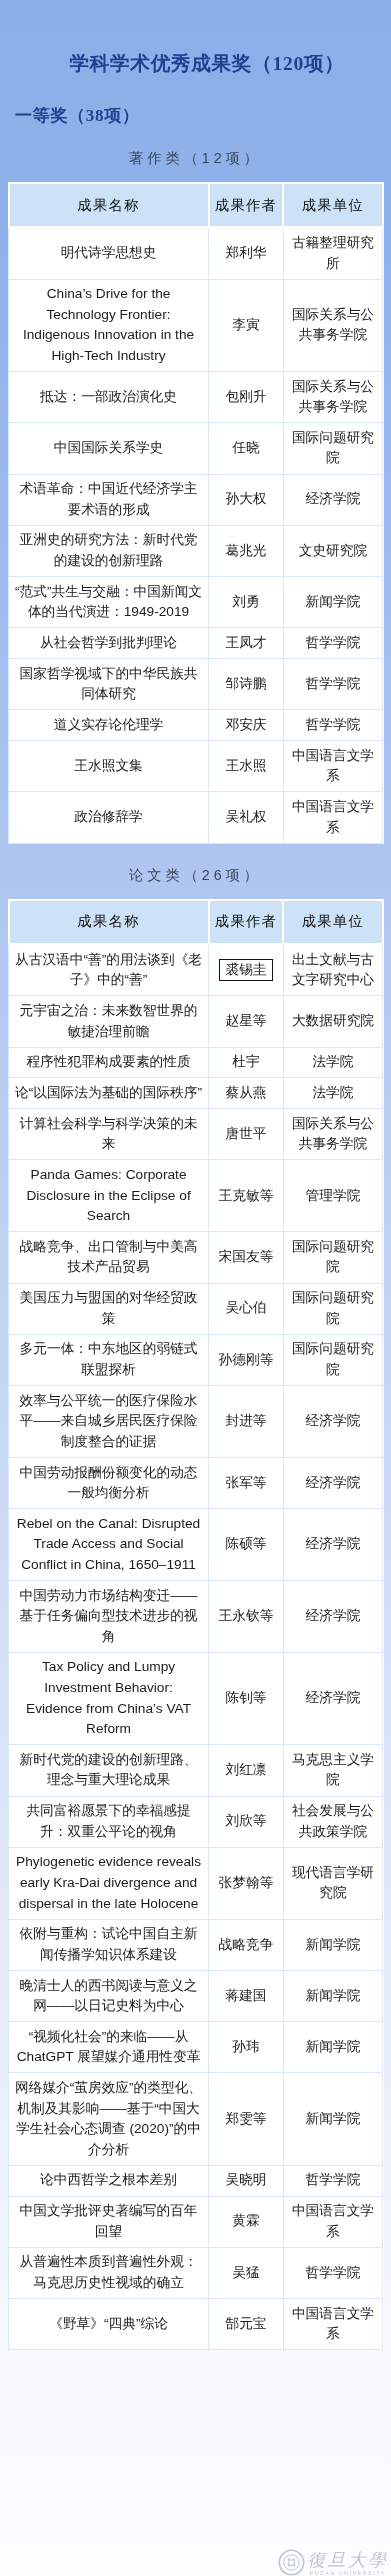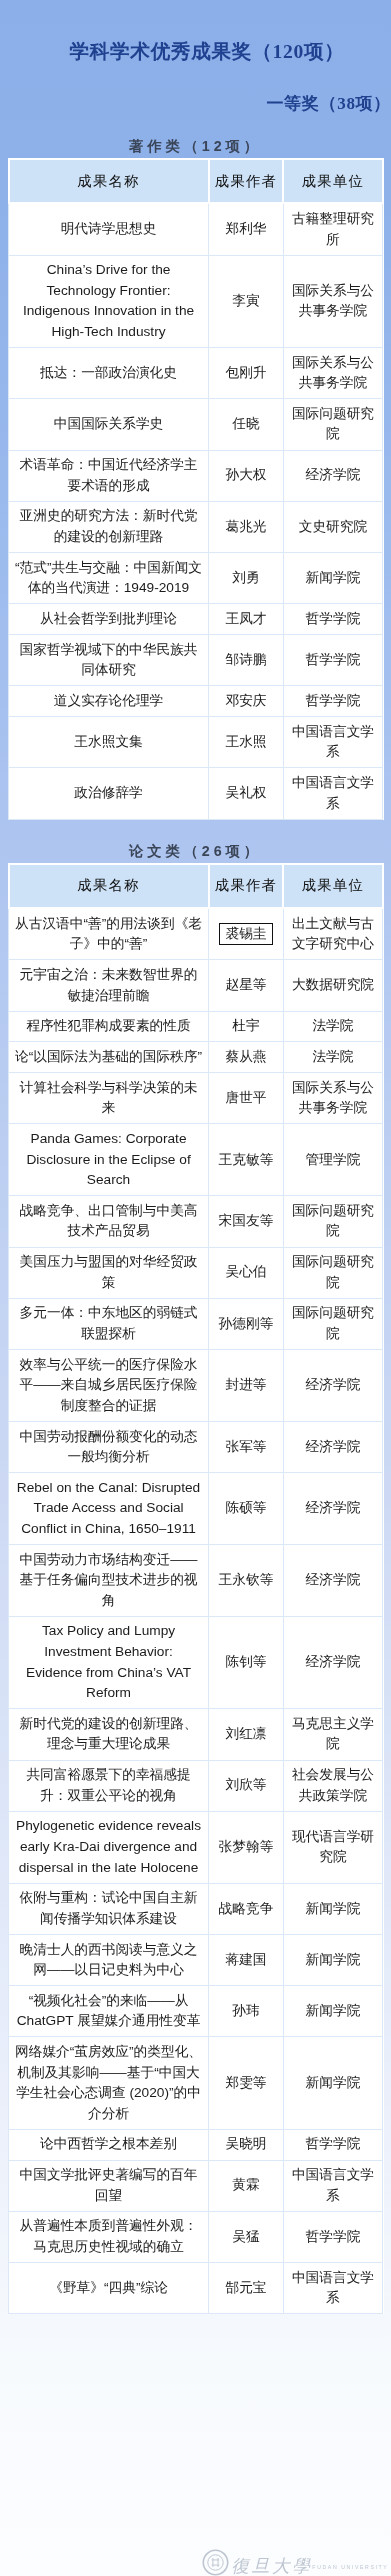--- a/index.html
+++ b/index.html
@@ -14,50 +14,50 @@
     min-height:2576px;
     overflow:hidden;
     background:linear-gradient(180deg,
       #8cafe9 0%, #90b2ea 10%, #9dbcee 22%, #aec5f0 33%,
       #bccff2 45%, #cdd9f4 58%, #dde6f8 70%, #ebf0fb 82%,
       #f7fafd 92%, #fcfdff 100%);
     box-sizing:border-box;
     padding-bottom:19.6px;
   }
   .page-title{
-    margin:0;
+    margin:12px;
     padding-top:38px;
     text-align:center;
     font-family:"Liberation Serif","DejaVu Serif",serif;
     font-weight:bold;
     font-size:19.6px;
     letter-spacing:0.7px;
     color:#1f418f;
     padding-left:23px;
   }
   .award-level{
-    margin:27px 0 0 7px;
-    text-align:right;
+    margin:27px 0 0 15px;
+    text-align:left;
     font-family:"Liberation Serif","DejaVu Serif",serif;
     font-weight:bold;
     font-size:17px;
     letter-spacing:0.7px;
     color:#20428f;
   }
   .section-heading{
     margin:22px 0 0 0;
     text-align:center;
-    font-weight:bold;
+    font-weight:normal;
     font-size:14.3px;
     letter-spacing:3.9px;
     color:#3a4557;
   }
   table.award-table{
     width:376px;
-    margin:2px auto 0 auto;
+    margin:14px auto 0 auto;
     border-collapse:collapse;
     background:#ffffff;
     border:1.3px solid #e9f1fb;
     table-layout:fixed;
   }
   table.award-table th{
     background:#cde2f7;
     border:2px solid #ffffff;
     font-size:14.3px;
     font-weight:500;
@@ -93,21 +93,21 @@
     color:#93a0b2;
     opacity:.6;
     pointer-events:none;
   }
   .watermark .seal{
     width:27px;height:27px;
     margin-right:2.6px;
     flex:0 0 auto;
   }
   .wm-text{
-    display:flex;align-items:center;
+    display:flex;flex-direction:column;align-items:center;
   }
   .wm-cn{
     font-family:"Liberation Serif","DejaVu Serif",serif;
     font-style:italic;
     font-size:17.6px;
     letter-spacing:2.6px;
     line-height:1;
   }
   .wm-en{
     font-size:5.2px;

